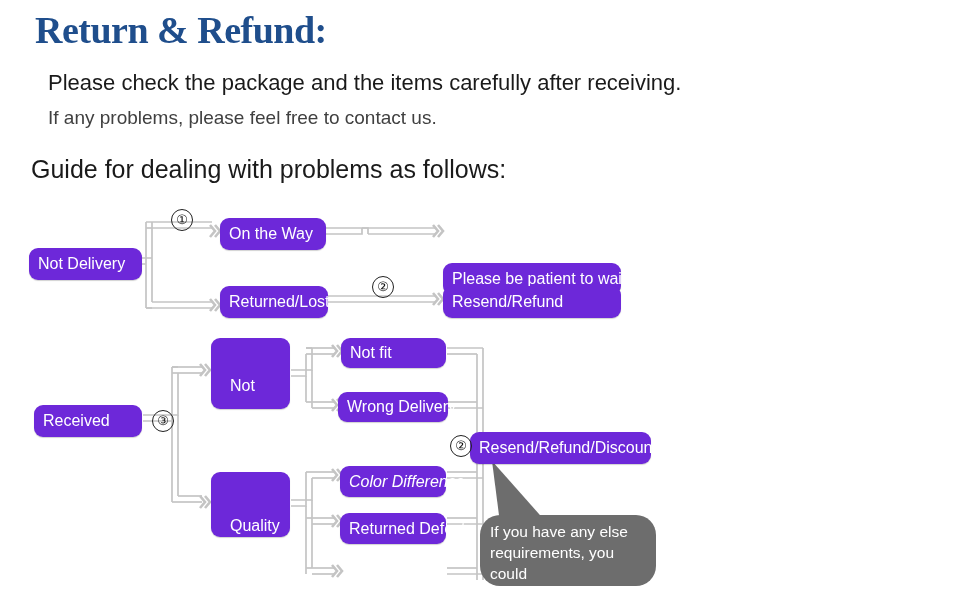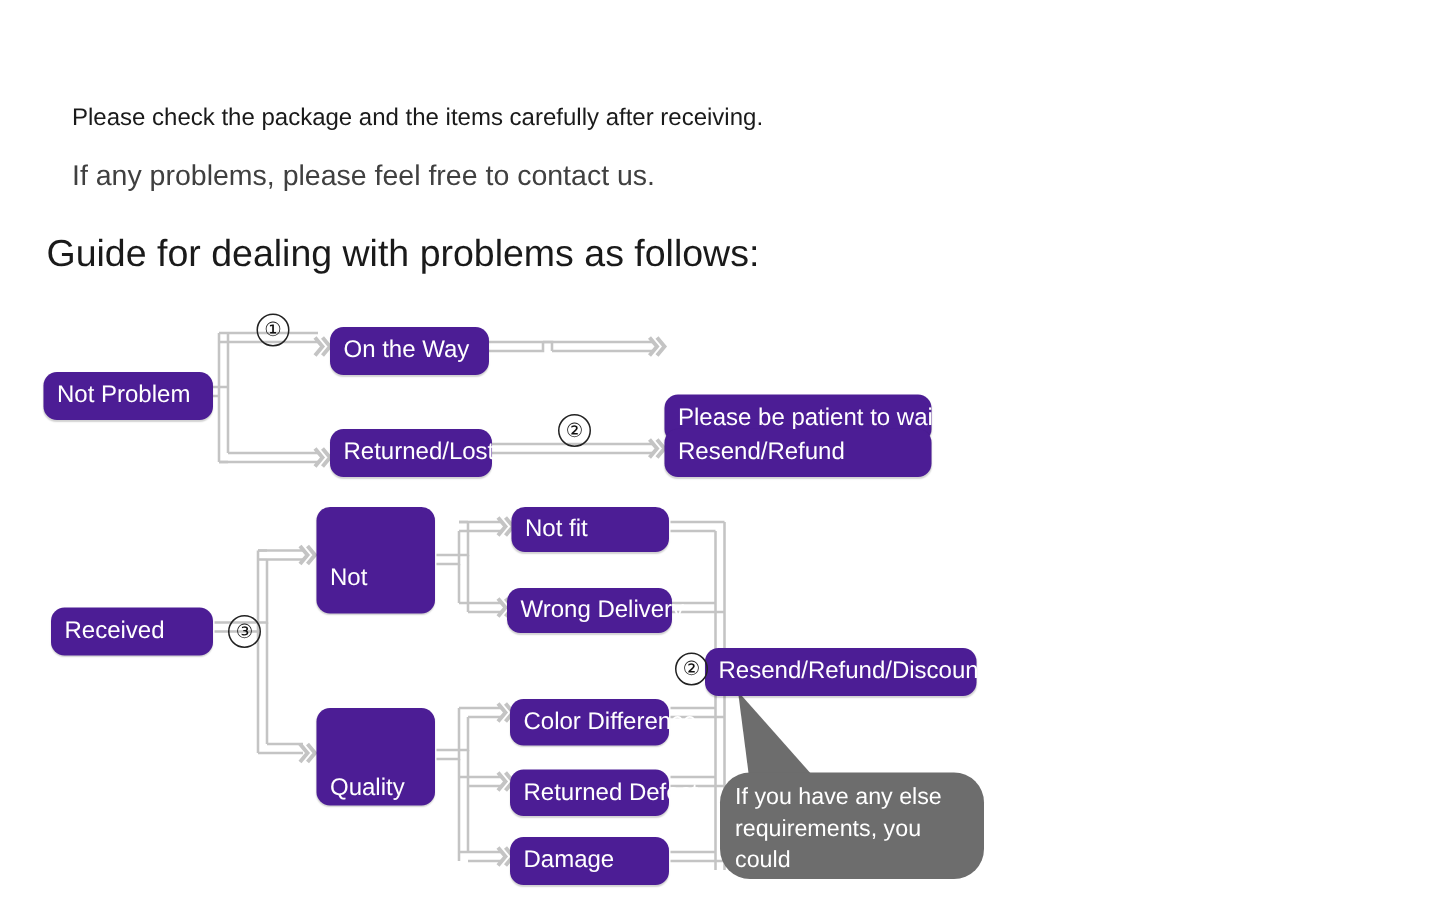--- a/index.html
+++ b/index.html
@@ -17,51 +17,51 @@
     position:absolute;left:35px;top:8px;
     font-family:"Liberation Serif", serif;
     font-weight:bold;
     font-size:38px;
     color:#1f4e8c;
     letter-spacing:-0.5px;
     white-space:nowrap;
   }
   .line1{
     position:absolute;left:48px;top:70px;
-    font-size:16px;color:#1a1a1a;white-space:nowrap;
+    font-size:22px;color:#1a1a1a;white-space:nowrap;
   }
   .line2{
     position:absolute;left:48px;top:107px;
     font-size:19px;color:#404040;white-space:nowrap;
   }
   .guide{
     position:absolute;left:31px;top:155px;
     font-size:25px;color:#1a1a1a;white-space:nowrap;
   }
 
   
   .chart{position:absolute;left:0;top:0;width:963px;height:598px;}
   .chart svg{position:absolute;left:0;top:0;}
 
   .node{
     position:absolute;
-    background:#4c1d95;
+    background:#6d28d9;
     color:#ffffff;
     border-radius:9px;
     display:flex;
     align-items:center;
     box-sizing:border-box;
     padding:0 9px;
     font-size:16px;
     line-height:1.08;
     white-space:pre;
     box-shadow:0 1px 1px rgba(0,0,0,.18);
   }
   .node.multi{ display:block; padding-top:4px; }
-  .node.multi span{ display:block; }
+  .node.multi span{ display:block;margin-left:10px; }
 
   .circnum{
     position:absolute;
     width:20px;height:20px;
     border:1.6px solid #222;
     border-radius:50%;
     color:#111;
     font-size:13px;
     display:flex;align-items:center;justify-content:center;
     background:transparent;
@@ -77,20 +77,21 @@
     line-height:1.35;
     padding:7px 9px 7px 10px;
     box-sizing:border-box;
   }
 </style>
 </head>
 <body>
 
 <div id="root">
 
+  <div class="title">Return &amp; Refund:</div>
   <div class="line1">Please check the package and the items carefully after receiving.</div>
   <div class="line2">If any problems, please feel free to contact us.</div>
   <div class="guide">Guide for dealing with problems as follows:</div>
 
   <div class="chart">
   <svg width="963" height="598">
     <defs>
 
       <g id="chev">
         <path d="M0,-6 L5,0 L0,6" fill="none" stroke="#c4c4c4" stroke-width="2.6"></path>
@@ -214,21 +215,21 @@
           </g>
       <g transform="translate(485,444)">
             <use href="#chev"></use>
           </g>
     </g>
 
     <polygon points="492,461 547,523 500,523" fill="#6d6d6d"></polygon>
   </svg>
   </div>
 
-  <div class="node" style="left:29px;top:248px;width:113px;height:32px;">Not Problem</div>
+  <div class="node" style="left:29px;top:248px;width:113px;height:32px;">Not Delivery</div>
 
   <div class="node" style="left:220px;top:218px;width:106px;height:32px;">On the Way</div>
 
   <div class="node" style="left:220px;top:286px;width:108px;height:32px;">Returned/Lost</div>
 
   <div class="node" style="left:443px;top:218px;width:178px;height:32px;margin-top:45px;">Please be patient to wait</div>
 
   <div class="node" style="left:443px;top:286px;width:178px;height:32px;">Resend/Refund</div>
 
   <div class="node" style="left:34px;top:405px;width:108px;height:32px;">Received</div>
@@ -241,25 +242,24 @@
 
   <div class="node" style="left:341px;top:338px;width:105px;height:30px;">Not fit</div>
 
   <div class="node" style="left:338px;top:392px;width:110px;height:30px;">Wrong Delivery</div>
 
   <div class="node multi" style="left:211px;top:472px;width:79px;height:65px;padding-top:10px;">
     <span>Quality</span>
     <span>Problem</span>
   </div>
 
-  <div class="node" style="left:340px;top:466px;width:106px;height:31px;">Color Difference</div>
+  <div class="node" style="left:340px;top:466px;width:106px;height:31px;font-style:italic;">Color Difference</div>
 
   <div class="node" style="left:340px;top:513px;width:106px;height:31px;">Returned Defect</div>
 
-  <div class="node" style="left:340px;top:558px;width:106px;height:32px;">Damage</div>
 
   <div class="node" style="left:470px;top:432px;width:181px;height:32px;">Resend/Refund/Discount</div>
 
   <div class="circnum" style="left:171px;top:209px;">①</div>
   <div class="circnum" style="left:372px;top:276px;">②</div>
   <div class="circnum" style="left:152px;top:410px;">③</div>
   <div class="circnum" style="left:450px;top:435px;">②</div>
 
   <div class="callout" style="left:480px;top:515px;width:176px;height:71px;">
     <div>If you have any else</div>

